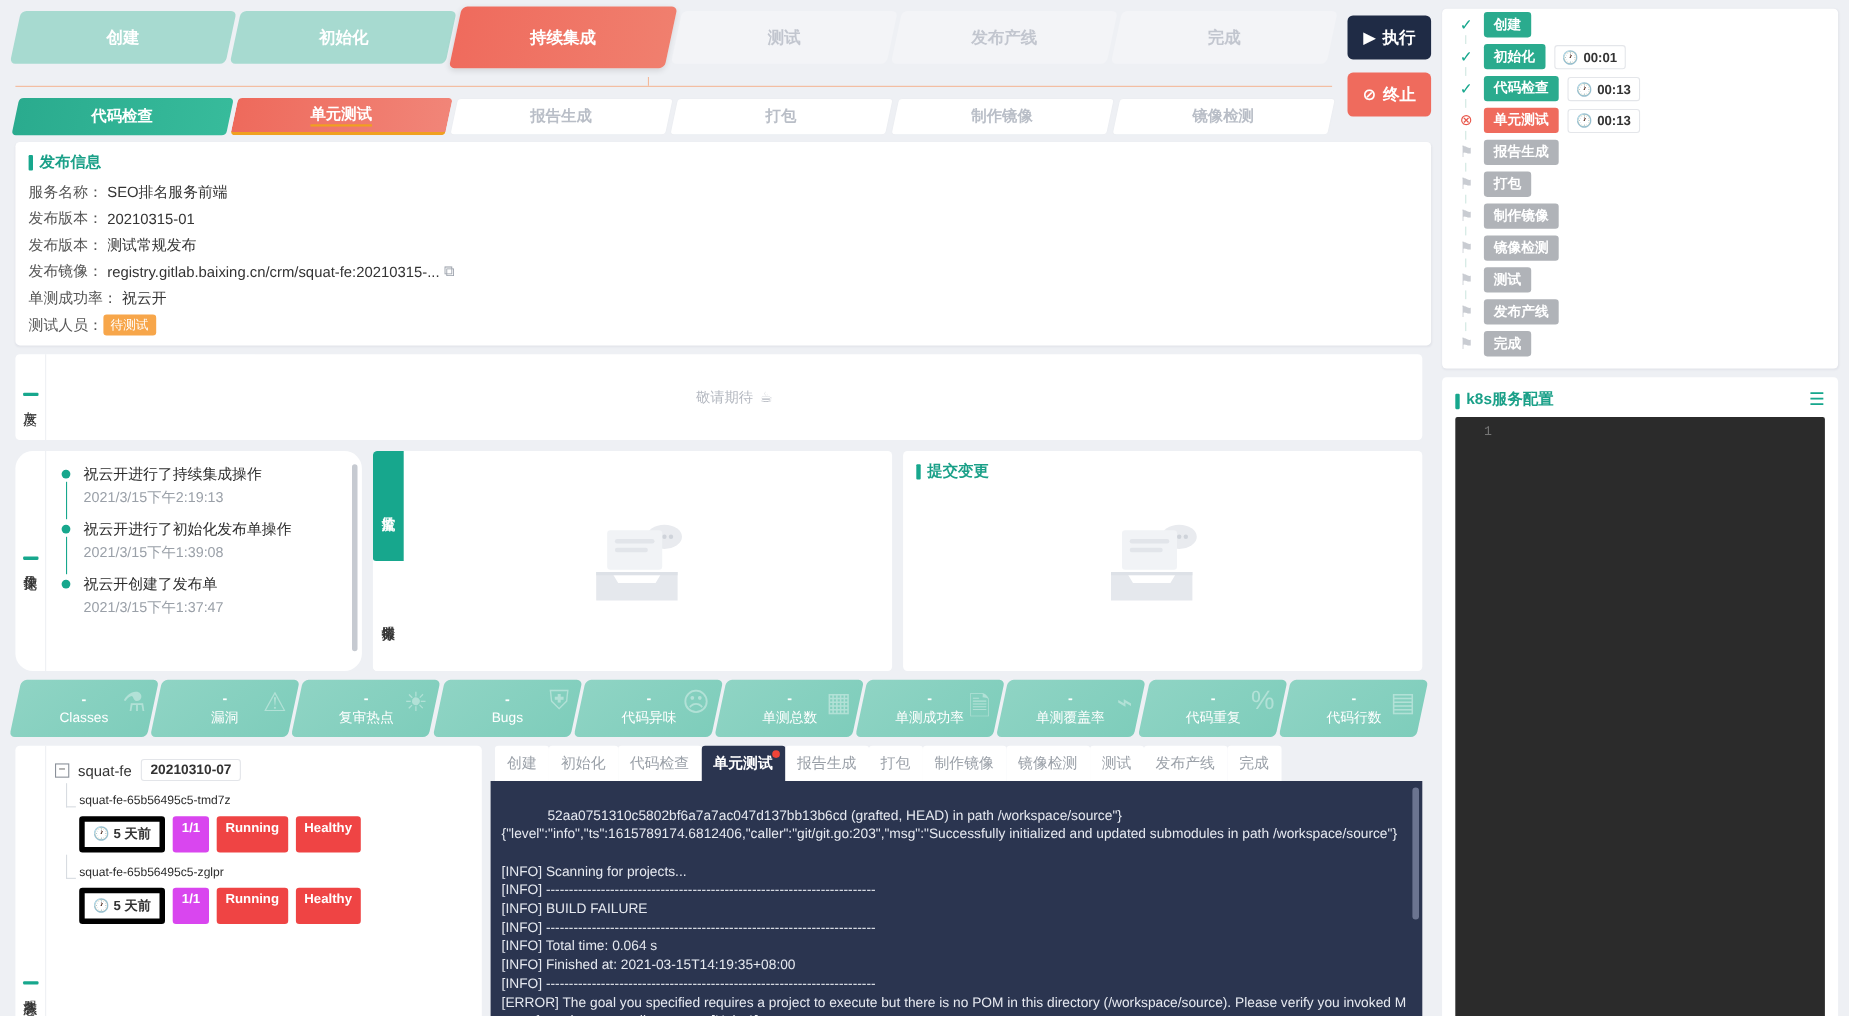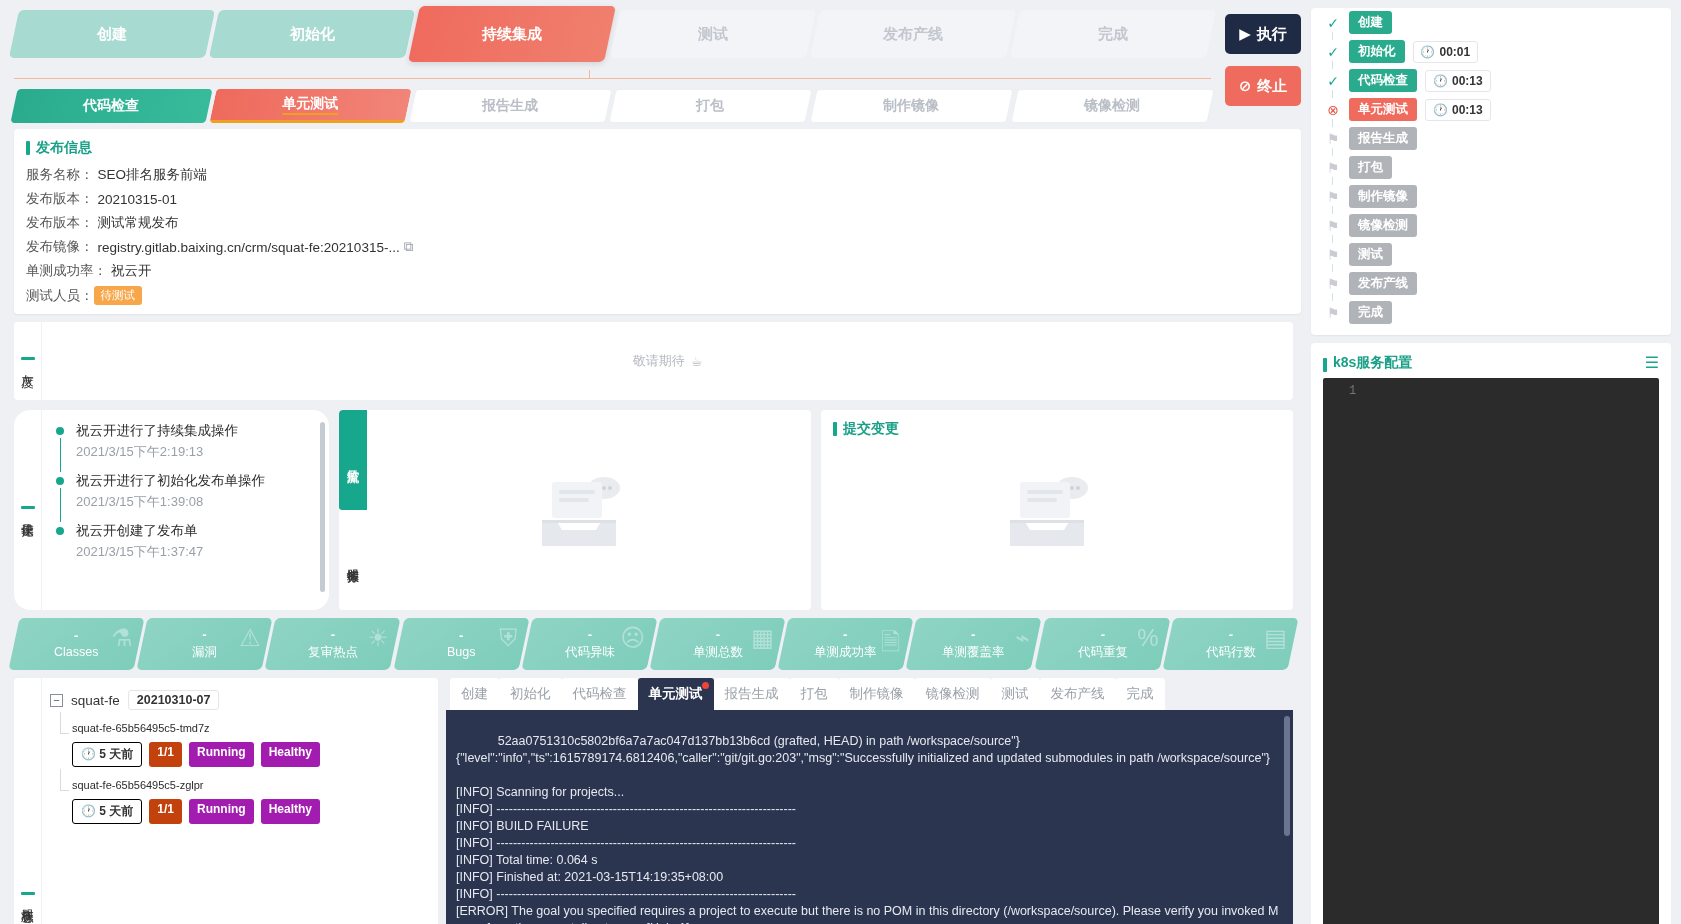--- a/index.html
+++ b/index.html
@@ -133,23 +133,23 @@
   .tree { flex:1; padding:12px 10px 0 8px; font-size:13.5px; }
   .tree-root { display:flex; align-items:center; gap:8px; }
   .expander { width:13px; height:13px; border:1px solid #8a9099; display:flex; align-items:center; justify-content:center; font-size:11px; line-height:1; color:#555;}
   .ver-chip { border:1px solid #e3e5e9; border-radius:3px; padding:2px 8px; font-size:12.5px; font-weight:bold; color:#333;}
   .pod { margin-left:20px; margin-top:12px; position:relative; }
   .pod:before { content:""; position:absolute; left:-10px; top:-10px; width:1px; height:22px; background:#d8dce1;}
   .pod:after { content:""; position:absolute; left:-10px; top:11px; width:9px; height:1px; background:#d8dce1;}
   .pod-name { font-size:11px; color:#2c2c2c; margin-left:2px;}
   .pod-chips { display:flex; gap:7px; margin-top:8px; margin-left:2px;}
   .chip { font-size:12px; padding:3px 8px; border-radius:3px; }
-  .chip.outline { border:1px solid #000000; color:#333; font-weight:bold;}
-  .chip.dark { background:#c2410c; color:#fff; font-weight:bold;}
-  .chip.green { background:#a21caf; color:#fff; font-weight:bold;}
+  .chip.outline { border:5px solid #000000; color:#333; font-weight:bold;}
+  .chip.dark { background:#d946ef; color:#fff; font-weight:bold;}
+  .chip.green { background:#ef4444; color:#fff; font-weight:bold;}
 
   
   .console { flex:1; display:flex; flex-direction:column; min-width:0;}
   .ctabs { display:flex; gap:0px; padding-left:4px; }
   .ctab { padding:7px 11px; font-size:13.5px; color:#9aa0a8; background:#fff; position:relative; border-radius:3px 3px 0 0;}
   .ctab.act { background:#2b3550; color:#fff; font-weight:bold;}
   .ctab .dot { position:absolute; top:4px; right:5px; width:7px; height:7px; background:#ef4438; border-radius:50%; }
   .logbox { flex:1; background:#2b3550; color:#e6e9f0; font-size:12.5px; line-height:17px;
             padding:6px 10px; overflow:hidden; white-space:pre-wrap; word-break:break-all; position:relative;}
   .logbox .scroll { position:absolute; right:3px; top:6px; width:6px; height:120px; background:#6b7490; border-radius:3px;}

